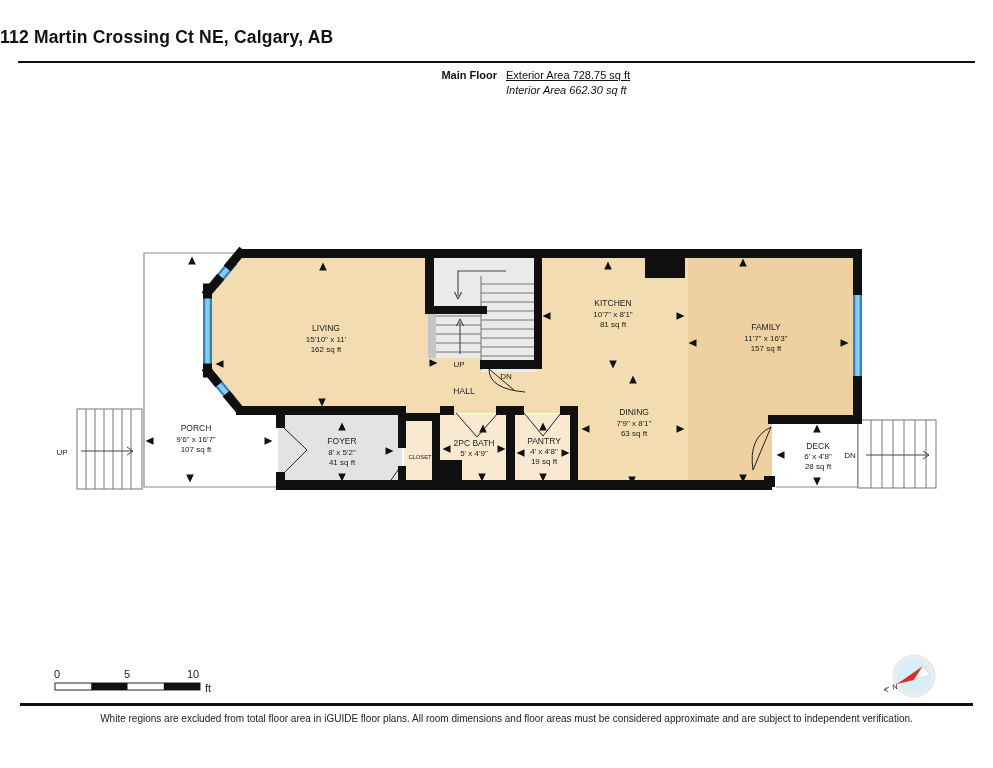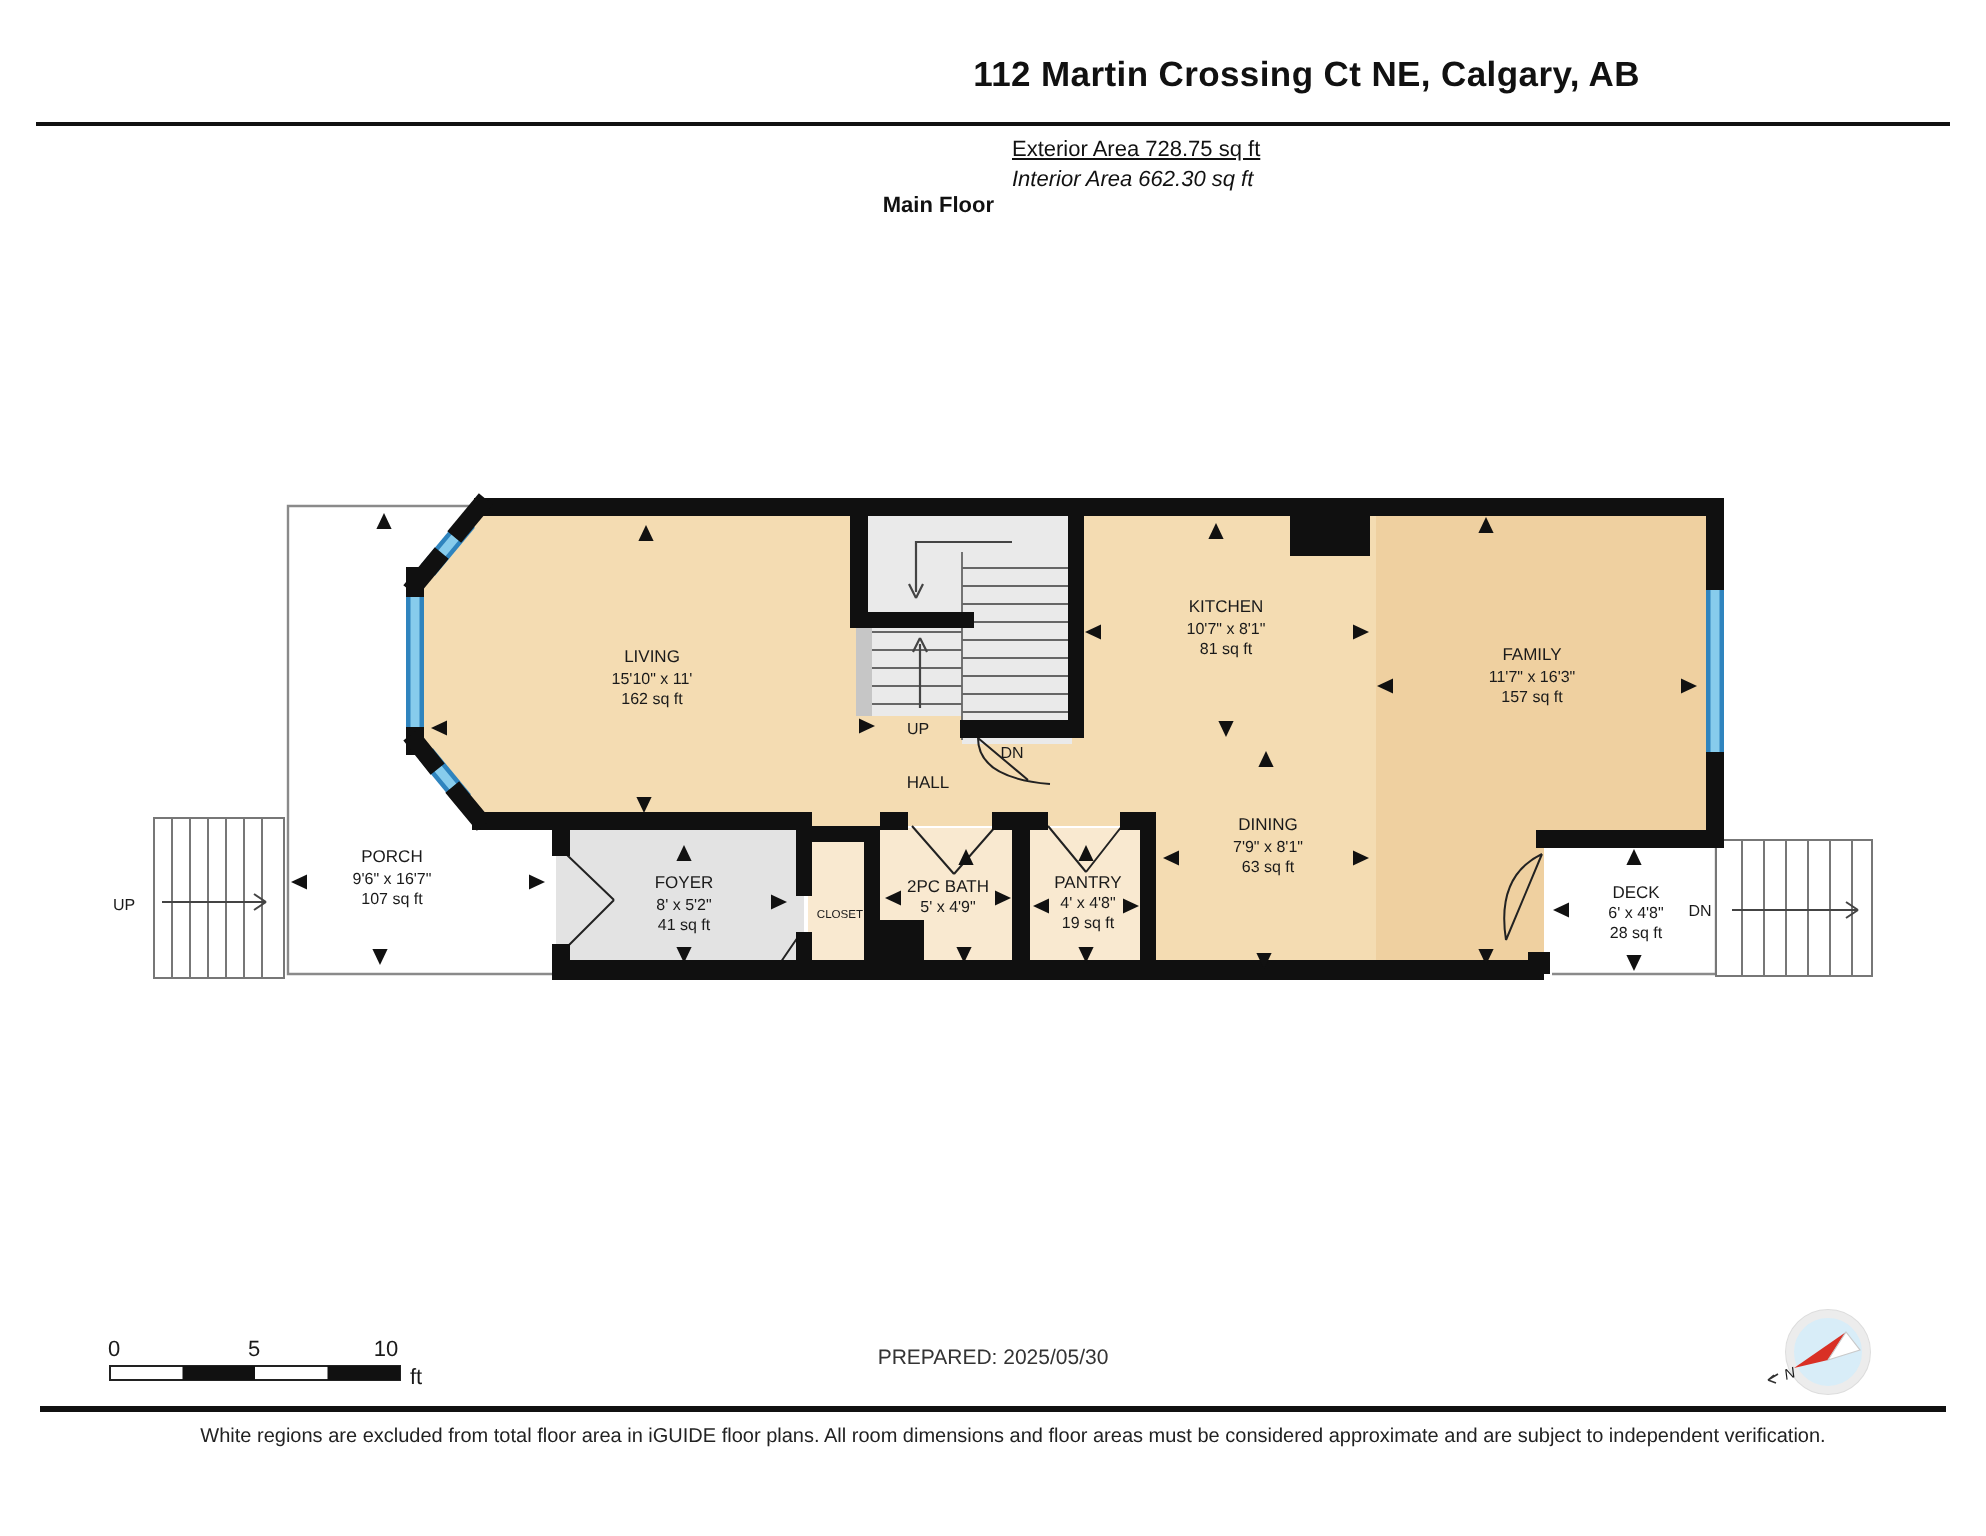--- a/index.html
+++ b/index.html
@@ -2,23 +2,23 @@
 <html><head>
 <meta charset="utf-8">
 <style>
   html,body{margin:0;padding:0;background:#fff;}
   #page{
     position:relative;width:993px;height:768px;background:#ffffff;
     font-family:"Liberation Sans", sans-serif;color:#111;
     outline:1px solid #bdbdbd;overflow:hidden;
   }
   .abs{position:absolute;}
-  #title{top:27px;left:0;width:820px;text-align:right;font-size:17.5px;font-weight:bold;letter-spacing:.2px;}
+  #title{top:27px;left:0;width:820px;text-align:left;font-size:17.5px;font-weight:bold;letter-spacing:.2px;}
   #header-rule{top:61px;left:18px;width:957px;height:2px;background:#111;}
-  #floor-label{top:69px;left:367px;width:130px;text-align:right;font-size:11px;font-weight:bold;margin-top:28px;}
+  #floor-label{top:69px;left:367px;width:130px;text-align:right;font-size:11px;font-weight:bold;}
   #ext-area{top:69px;left:506px;font-size:11px;text-decoration:underline;}
   #int-area{top:84px;left:506px;font-size:11px;font-style:italic;}
   #plan-svg{top:0;left:0;}
   #prepared{top:673px;left:0;width:993px;text-align:center;font-size:10.5px;color:#333;font-weight:500;}
   #footer-rule{top:703px;left:20px;width:953px;height:3px;background:#111;}
   #disclaimer{top:713px;left:0;width:993px;text-align:center;font-size:10px;color:#222;margin-left:10px;}
   text{font-family:"Liberation Sans", sans-serif;fill:#1a1a1a;}
   .room-name{font-size:8.5px;}
   .room-dim{font-size:8px;}
   .tiny{font-size:5.8px;}
@@ -272,17 +272,16 @@
     <g>
       <circle cx="914" cy="676" r="21" fill="none" stroke="#dddddd" stroke-width="1"></circle>
       <circle cx="914" cy="676" r="19" fill="#D8EDF8" stroke="#ECECEC" stroke-width="4"></circle>
       <polygon points="897,684 923,666 914,680" fill="#D93025"></polygon>
       <polygon points="914,680 923,666 930,675" fill="#ffffff" stroke="#c9c9c9" stroke-width="0.6"></polygon>
       <text x="893" y="690" font-size="7.5" font-style="italic" transform="rotate(-18 893 690)">N</text>
       <path d="M889,687 L884,690 M884,690 L888,691.5 M884,690 L887,687.5" stroke="#333" stroke-width="0.8" fill="none"></path>
     </g>
   </svg>
 
-  <div class="abs" id="prepared">PREPARED: 2025/05/30</div>
   <div class="abs" id="footer-rule"></div>
   <div class="abs" id="disclaimer">White regions are excluded from total floor area in iGUIDE floor plans. All room dimensions and floor areas must be considered approximate and are subject to independent verification.</div>
 
 </div>
 
 </body></html>

